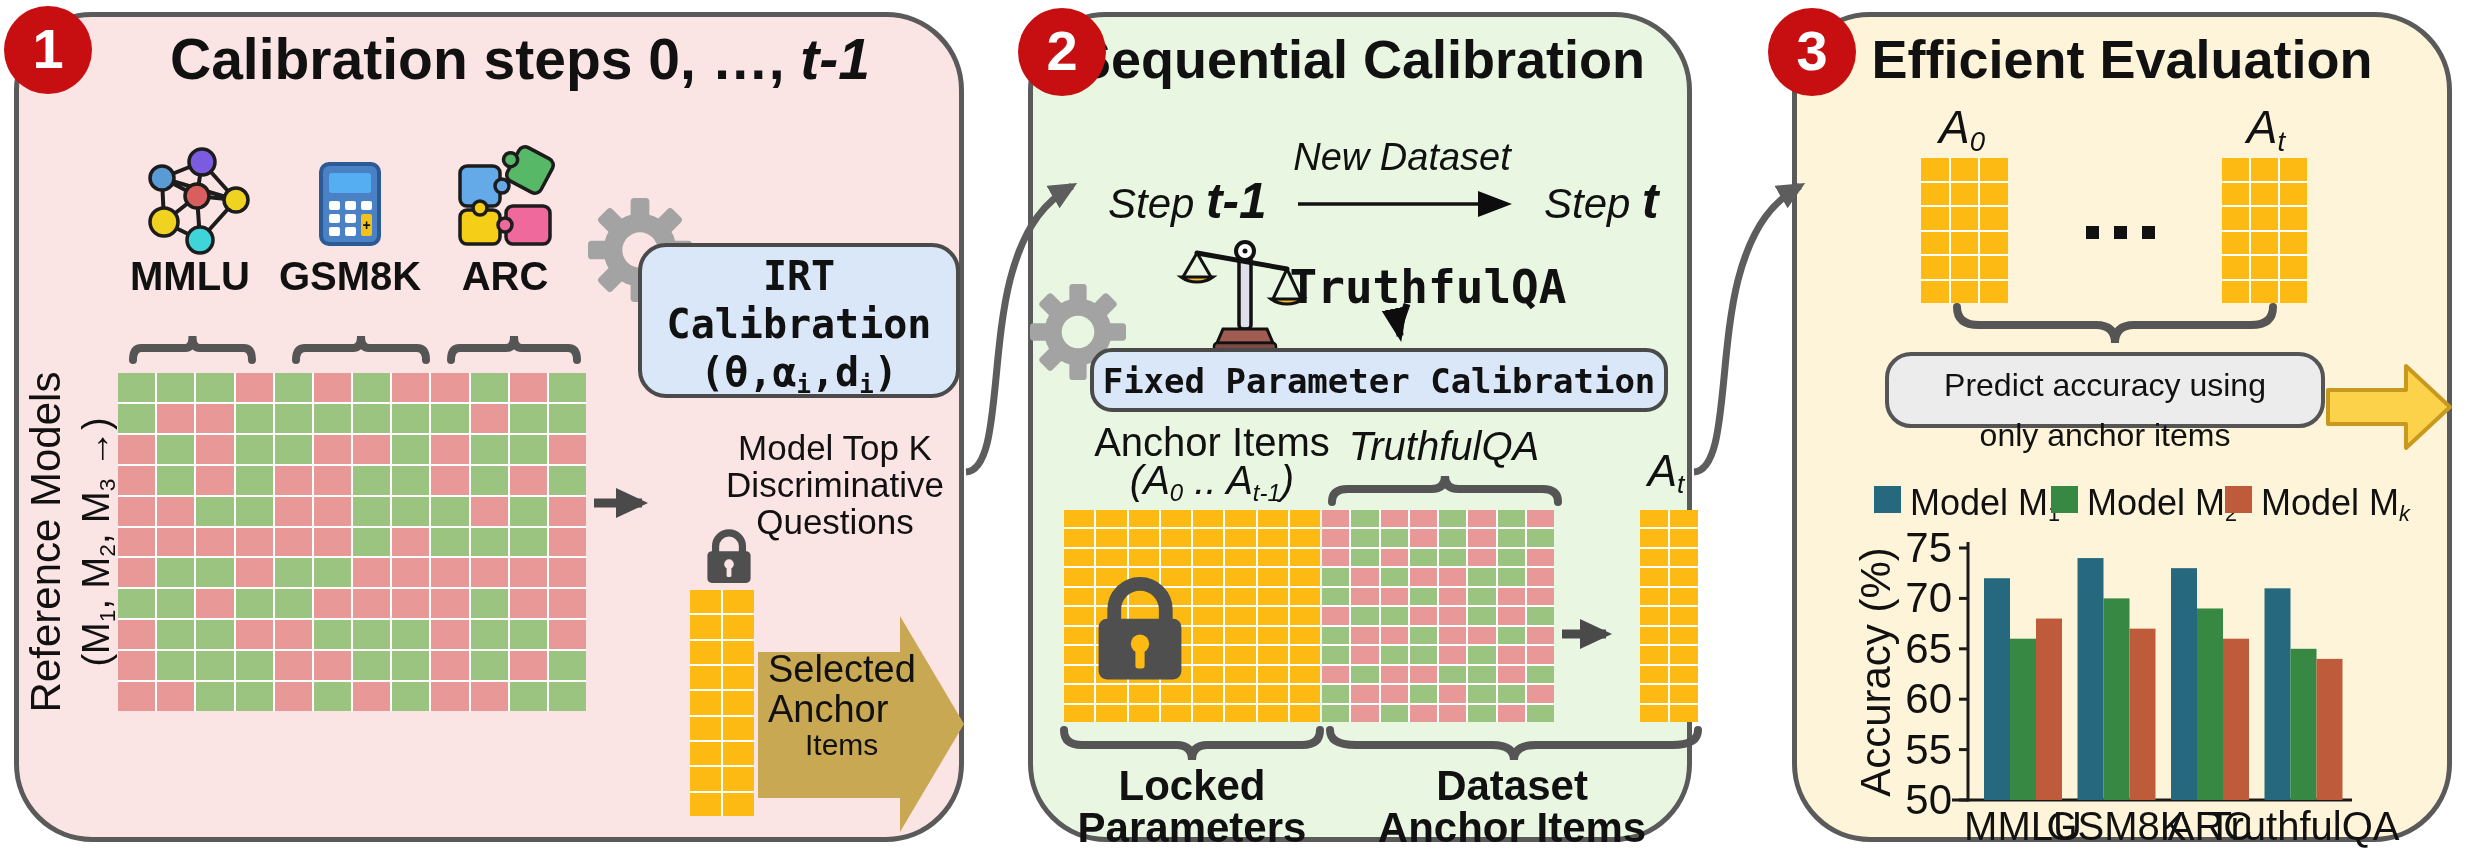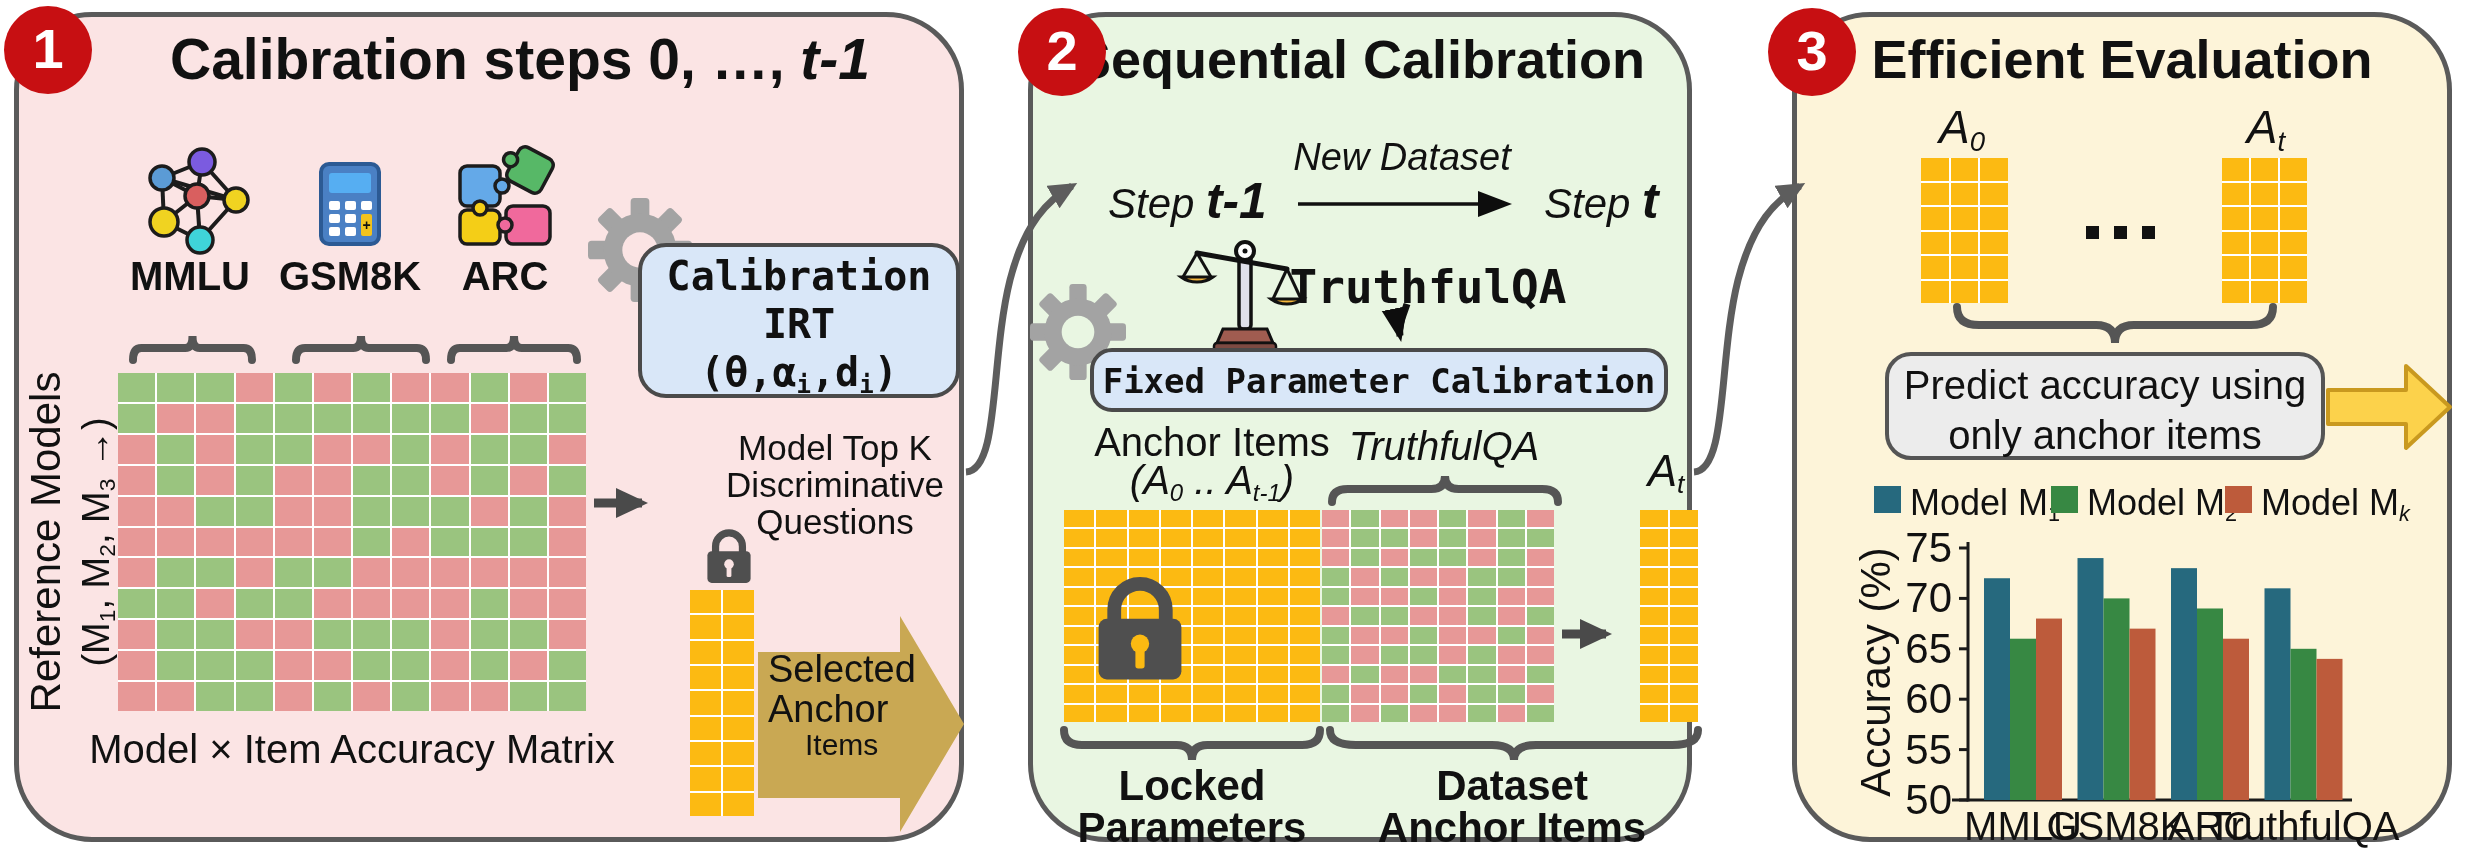--- a/index.html
+++ b/index.html
@@ -168,22 +168,22 @@
     <polygon points="2328,390 2406,390 2406,366 2450,407 2406,448 2406,424 2328,424" fill="#fcd24b" stroke="#c9991f" stroke-width="4" stroke-linejoin="round"></polygon>
   </svg>
 
   <div class="txt cx" style="left:520px;top:26px;font-size:57px;font-weight:bold;"><span>Calibration steps  </span><span>0, …, </span><span style="font-style: italic; font-weight: bold;">t-1</span></div>
 
   <div class="txt cx" style="left:190px;top:254px;font-size:40px;font-weight:bold;">MMLU</div>
   <div class="txt cx" style="left:350px;top:254px;font-size:40px;font-weight:bold;">GSM8K</div>
   <div class="txt cx" style="left:505px;top:254px;font-size:40px;font-weight:bold;">ARC</div>
 
   <div class="bluebox" style="left:638px;top:243px;width:322px;height:155px;font-size:40px;line-height:48px;padding-top:5px;">
+    <div>IRT</div>
     <div>Calibration</div>
-    <div>IRT</div>
     <div><span>(θ,α</span><span style="font-size: 0.6em; vertical-align: -0.28em;">i</span><span>,d</span><span style="font-size: 0.6em; vertical-align: -0.28em;">i</span><span>)</span></div>
   </div>
 
   <div class="matrix" style="left: 118px; top: 373px; width: 468px; height: 338px; display: grid; grid-template-columns: repeat(12, 1fr); gap: 2px;">
       <div style="background: rgb(154, 196, 127);"></div>
       <div style="background: rgb(154, 196, 127);"></div>
       <div style="background: rgb(154, 196, 127);"></div>
       <div style="background: rgb(231, 152, 151);"></div>
       <div style="background: rgb(154, 196, 127);"></div>
       <div style="background: rgb(231, 152, 151);"></div>
@@ -340,21 +340,20 @@
       <div style="background: rgb(252, 186, 18);"></div>
       <div style="background: rgb(252, 186, 18);"></div>
       <div style="background: rgb(252, 186, 18);"></div>
       <div style="background: rgb(252, 186, 18);"></div>
     </div>
 
   <div class="txt" style="left:768px;top:648px;font-size:38px;">Selected</div>
   <div class="txt" style="left:768px;top:688px;font-size:38px;">Anchor</div>
   <div class="txt" style="left:805px;top:728px;font-size:30px;">Items</div>
 
-  <div class="txt cx" style="left:352px;top:727px;font-size:40px;">Model × Item Accuracy Matrix</div>
 
   <div class="txt cx" style="left:1360px;top:28px;font-size:54px;font-weight:bold;">Sequential Calibration</div>
 
   <div class="txt" style="left:1108px;top:172px;font-size:42px;"><span style="font-style: italic;">Step  </span><span style="font-style: italic; font-weight: bold; font-size: 1.18em;">t-1</span></div>
   <div class="txt cx" style="left:1402px;top:136px;font-size:38px;font-style:italic;">New Dataset</div>
   <div class="txt" style="left:1544px;top:172px;font-size:42px;"><span style="font-style: italic;">Step </span><span style="font-style: italic; font-weight: bold; font-size: 1.18em;">t</span></div>
 
   <div class="txt cx mono" style="left:1428px;top:260px;font-size:46px;font-weight:bold;">TruthfulQA</div>
 
   <div class="bluebox" style="left:1090px;top:348px;width:578px;height:64px;font-size:34px;line-height:58px;border-radius:22px;">
@@ -619,21 +618,21 @@
       <div style="background: rgb(252, 186, 18);"></div>
       <div style="background: rgb(252, 186, 18);"></div>
       <div style="background: rgb(252, 186, 18);"></div>
       <div style="background: rgb(252, 186, 18);"></div>
     </div>
 
   <div class="abs" style="left:2086px;top:226px;width:13px;height:13px;background:#111;"></div>
   <div class="abs" style="left:2114px;top:226px;width:13px;height:13px;background:#111;"></div>
   <div class="abs" style="left:2142px;top:226px;width:13px;height:13px;background:#111;"></div>
 
-  <div class="graybox" style="left:1885px;top:352px;width:440px;height:108px;font-size:40px;line-height:50px;padding-top:4px;">
+  <div class="graybox" style="left:1885px;top:352px;width:440px;height:76px;font-size:32px;line-height:50px;padding-top:4px;">
     <div>Predict accuracy using</div>
     <div>only anchor items</div>
   </div>
 
   <div class="legend-sq" style="left: 1874px; top: 486px; background-color: rgb(38, 105, 126);"></div>
   <div class="txt" style="left:1910px;top:482px;font-size:36px;"><span>Model M</span><span style="font-size: 0.6em; vertical-align: -0.28em;">1</span></div>
   <div class="legend-sq" style="left: 2051px; top: 486px; background-color: rgb(55, 136, 67);"></div>
   <div class="txt" style="left:2087px;top:482px;font-size:36px;"><span>Model M</span><span style="font-size: 0.6em; vertical-align: -0.28em;">2</span></div>
   <div class="legend-sq" style="left: 2225px; top: 486px; background-color: rgb(189, 91, 59);"></div>
   <div class="txt" style="left:2261px;top:482px;font-size:36px;"><span>Model M</span><span style="font-style: italic; font-size: 0.6em; vertical-align: -0.28em;">k</span></div>

